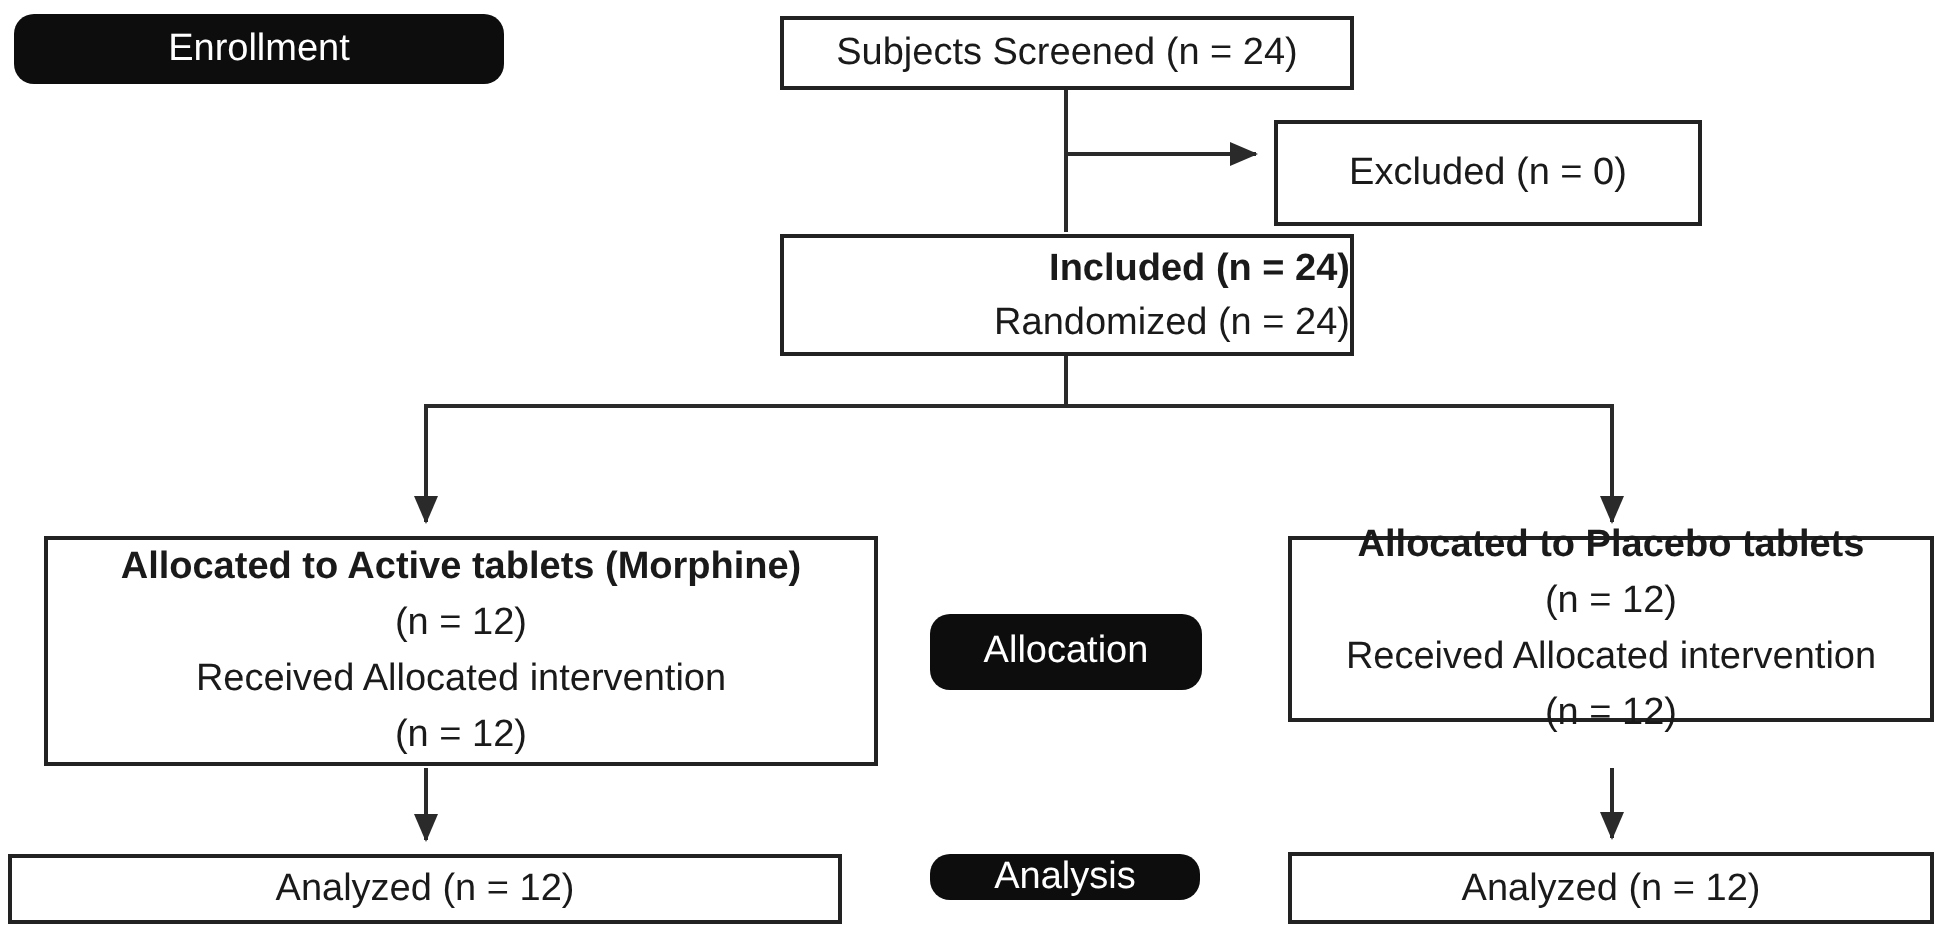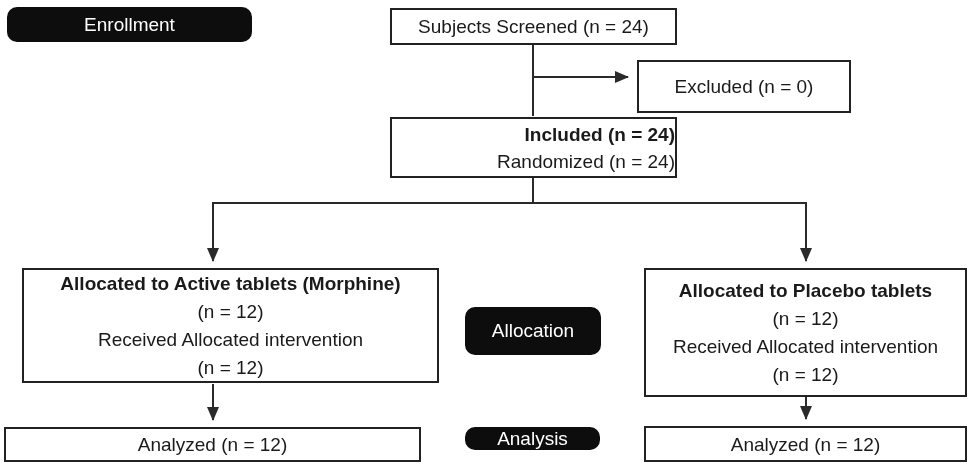--- a/index.html
+++ b/index.html
@@ -82,21 +82,21 @@
     <path class="ln" d="M213 203 V261" marker-end="url(#arrow)"></path>
     <path class="ln" d="M806 203 V261" marker-end="url(#arrow)"></path>
 
     <path class="ln" d="M213 384 V420" marker-end="url(#arrow)"></path>
     <path class="ln" d="M806 384 V419" marker-end="url(#arrow)"></path>
   </svg>
 
   <div class="badge" style="left:7px; top:7px; width:245px; height:35px;">
     <span>Enrollment</span>
   </div>
-  <div class="badge" style="left:465px; top:307px; width:136px; height:48px;">
+  <div class="badge" style="left:465px; top:307px; width:136px; height:38px;">
     <span>Allocation</span>
   </div>
   <div class="badge" style="left:465px; top:427px; width:135px; height:23px;">
     <span>Analysis</span>
   </div>
 
   <div class="box" style="left:390px; top:8px; width:287px; height:37px;">
     <div>Subjects Screened (n = 24)</div>
   </div>
 
@@ -109,21 +109,21 @@
     <div>Randomized (n = 24)</div>
   </div>
 
   <div class="box multi" style="left:22px; top:268px; width:417px; height:115px;">
     <div class="bold">Allocated to Active tablets (Morphine)</div>
     <div>(n = 12)</div>
     <div>Received Allocated intervention</div>
     <div>(n = 12)</div>
   </div>
 
-  <div class="box multi" style="left:644px; top:268px; width:323px; height:129px;">
+  <div class="box multi" style="left:644px; top:268px; width:323px; height:93px;">
     <div class="bold">Allocated to Placebo tablets</div>
     <div>(n = 12)</div>
     <div>Received Allocated intervention</div>
     <div>(n = 12)</div>
   </div>
 
   <div class="box" style="left:4px; top:427px; width:417px; height:35px;">
     <div>Analyzed (n = 12)</div>
   </div>
 

